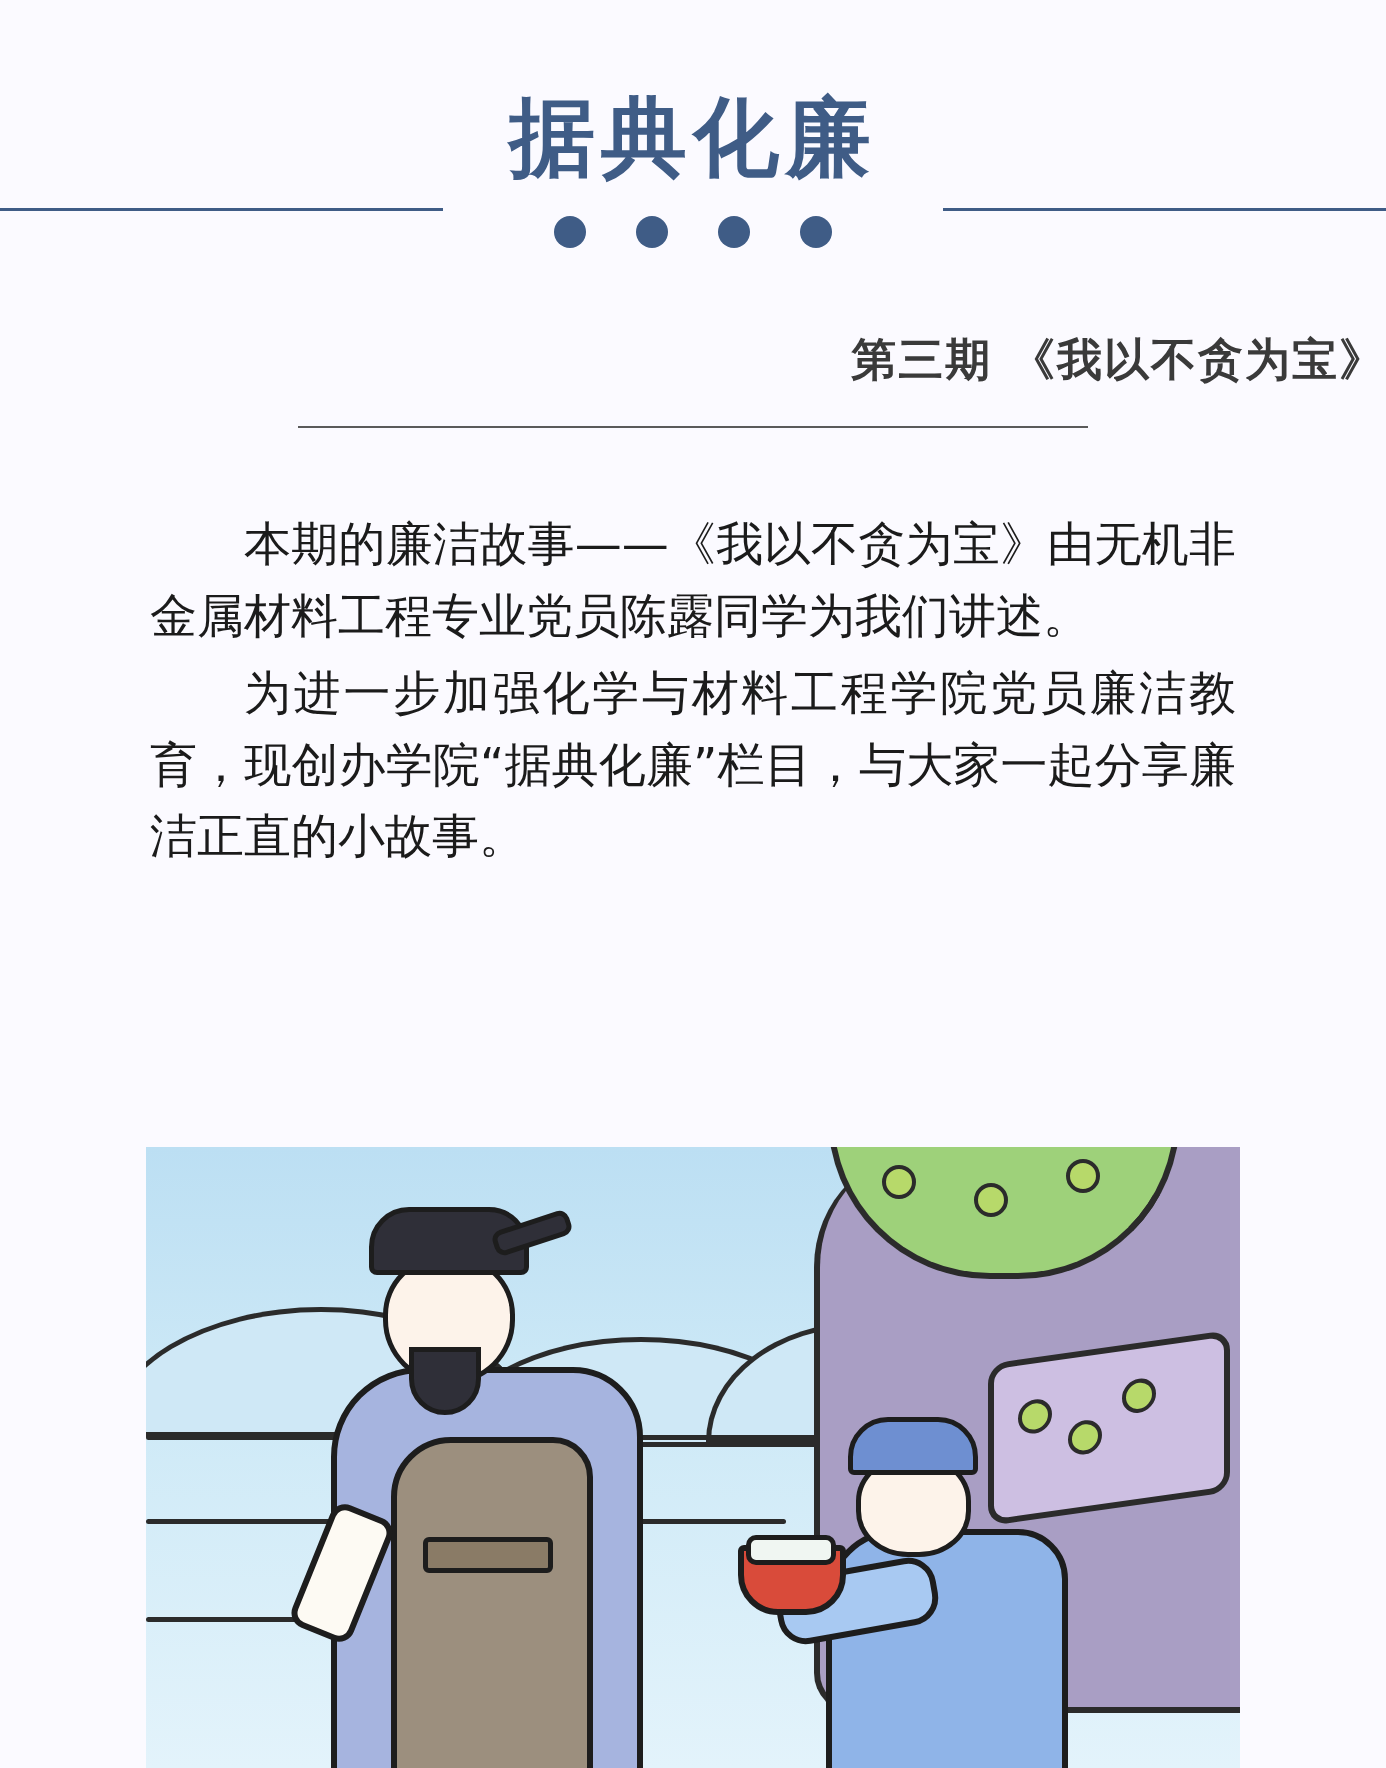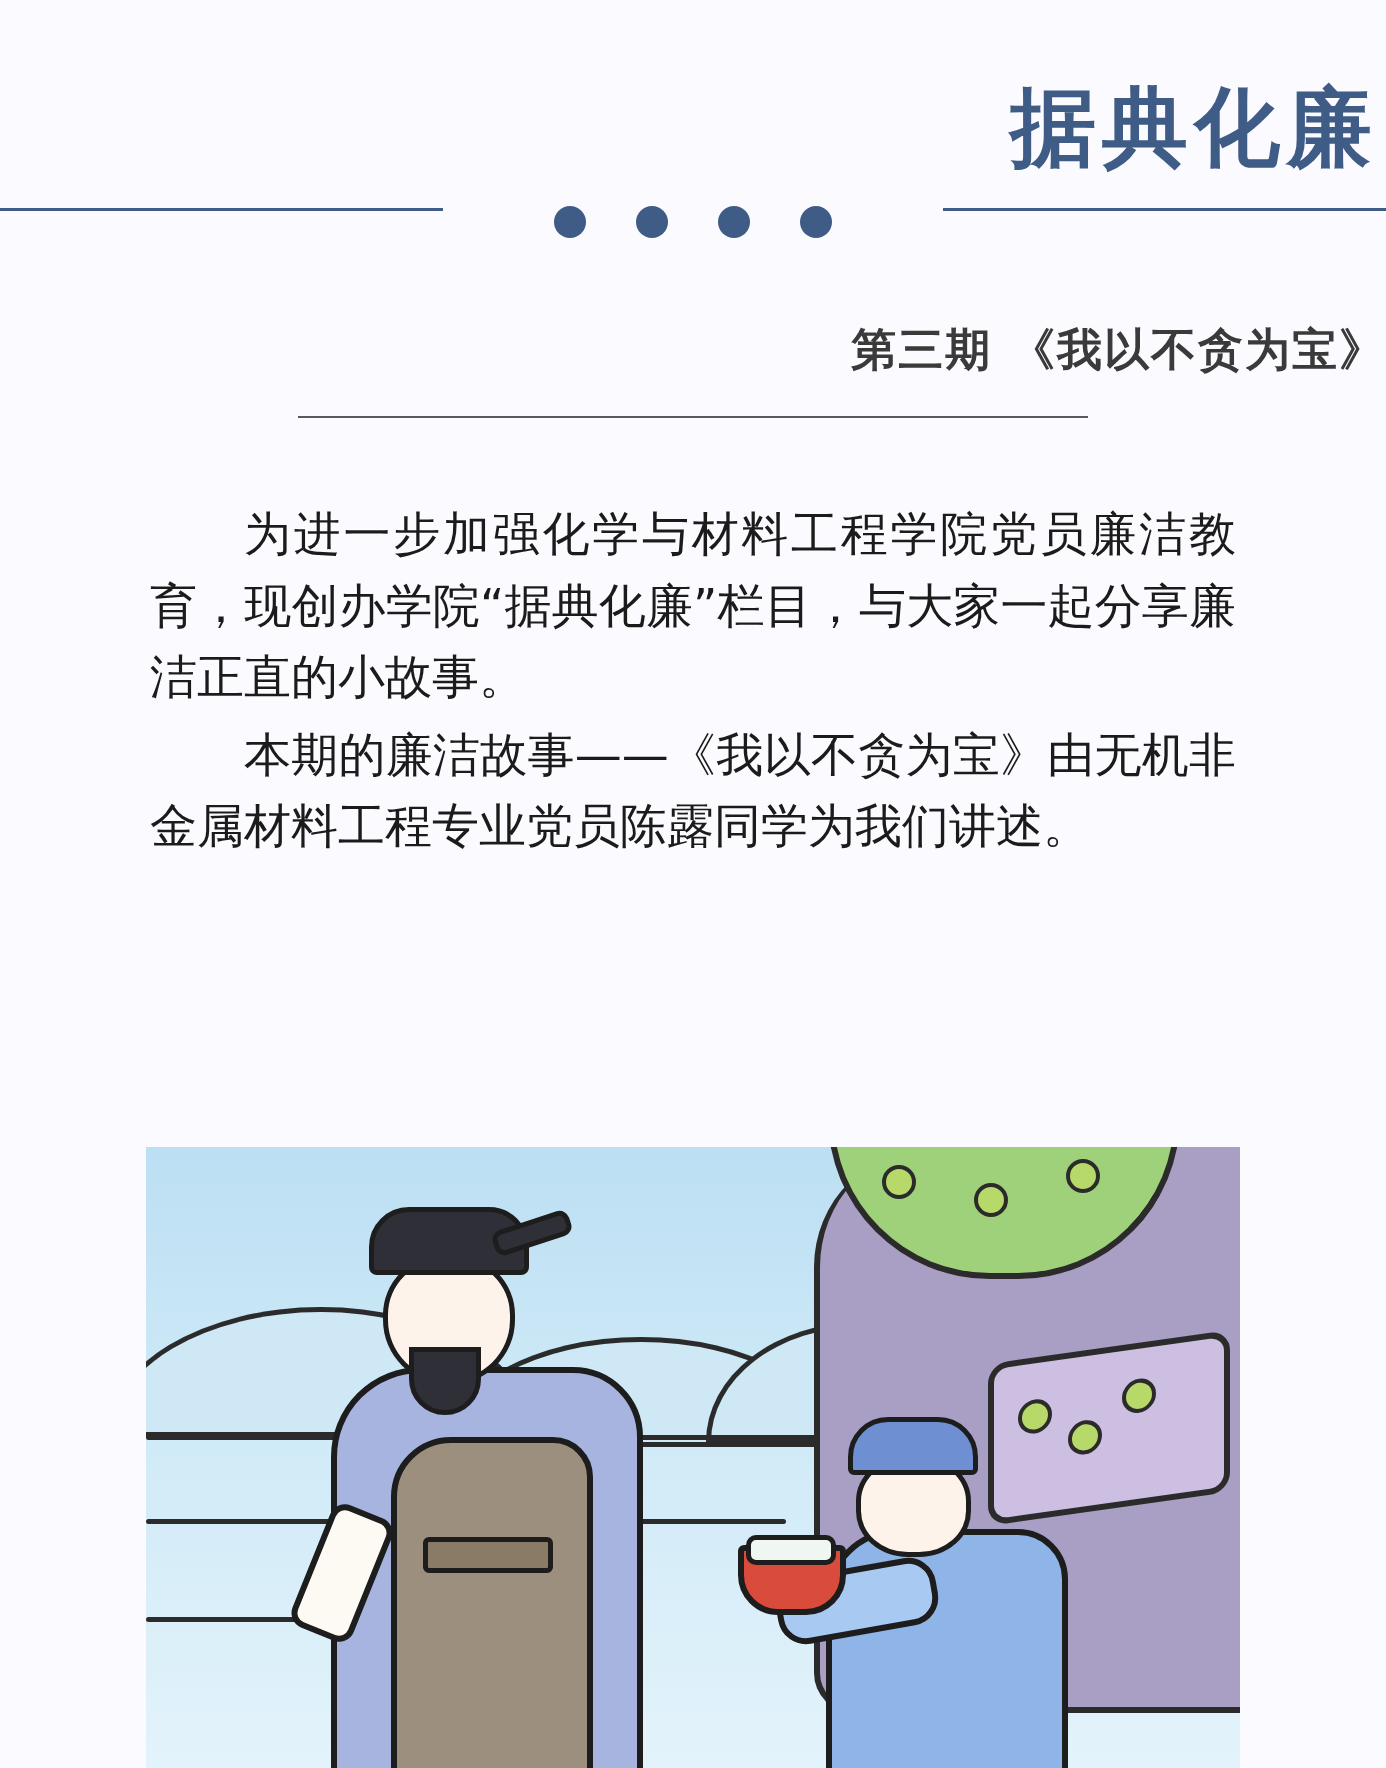--- a/index.html
+++ b/index.html
@@ -27,23 +27,22 @@
     position: relative;
     padding-top: 74px;
     text-align: center;
   }
   .header-title {
     font-size: 86px;
     font-weight: bold;
     color: #3f5c86;
     letter-spacing: 6px;
     line-height: 1.05;
-    margin: 8px;
+    margin: 18px;
     font-family: "DejaVu Sans", "Liberation Sans", sans-serif;
-    text-align: right;
   }
   .rule-left, .rule-right {
     position: absolute;
     top: 208px;
     height: 3px;
     background: #3f5c86;
   }
   .rule-left { left: 0; width: 443px; }
   .rule-right { right: 0; width: 443px; }
 
@@ -295,22 +294,22 @@
       <span class="dot"></span>
     </div>
   </div>
 
   <div class="subtitle-block">
     <h2 class="subtitle">第三期 《我以不贪为宝》</h2>
     <div class="subtitle-rule"></div>
   </div>
 
   <div class="content">
+    <p class="para">本期的廉洁故事——《我以不贪为宝》由无机非金属材料工程专业党员陈露同学为我们讲述。</p>
     <p class="para">为进一步加强化学与材料工程学院党员廉洁教育，现创办学院“据典化廉”栏目，与大家一起分享廉洁正直的小故事。</p>
-    <p class="para">本期的廉洁故事——《我以不贪为宝》由无机非金属材料工程专业党员陈露同学为我们讲述。</p>
   </div>
 
   <div class="illustration-wrap">
     <div class="illus">
       <div class="sky"></div>
       <div class="hill hill1"></div>
       <div class="hill hill2"></div>
       <div class="hill hill3"></div>
       <div class="gline gl1"></div>
       <div class="gline gl2"></div>

